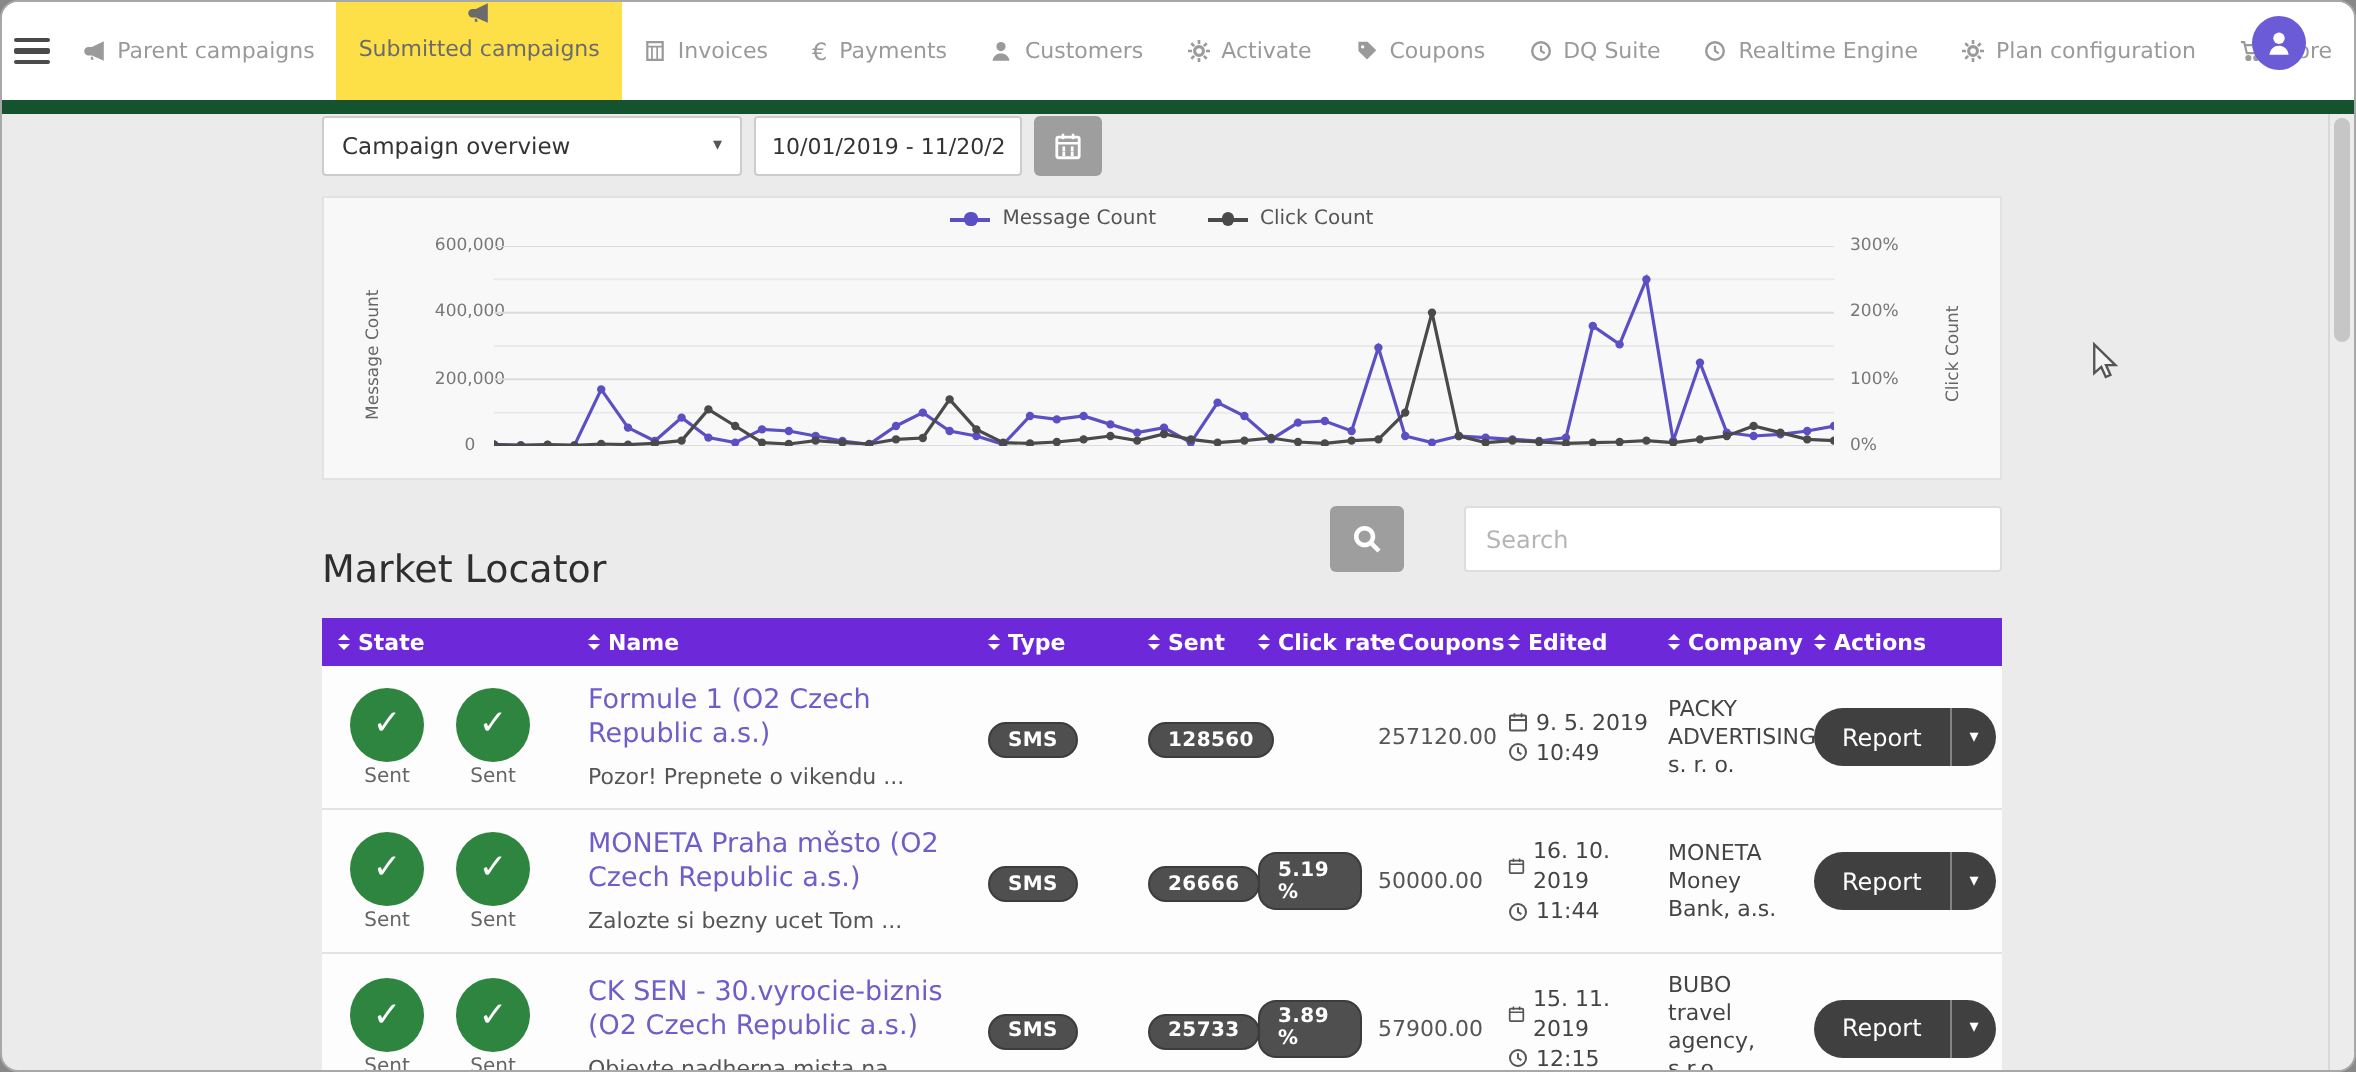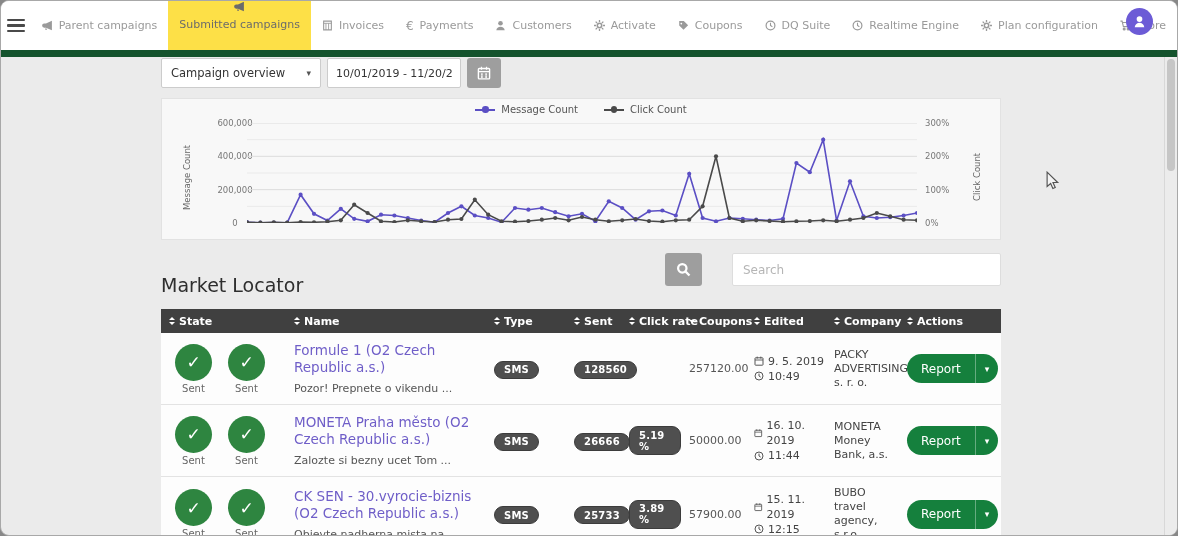--- a/index.html
+++ b/index.html
@@ -26,21 +26,21 @@
   .scrollbar { position:absolute; right:0; top:42px; bottom:0; width:13px; background:#ececec;
                border-left:1px solid #d8d8d8; z-index:4; }
   .scroll-arrow { width:0; height:0; border-left:4px solid transparent; border-right:4px solid transparent;
                   border-bottom:5px solid #8a8a8a; margin:5px auto 3px auto; }
   .scroll-thumb { position:absolute; left:2px; right:2px; top:16px; height:112px; background:#c6c6c6; border-radius:4px; }
 
   
   .main { position:absolute; left:160px; top:42px; width:840px; }
 
   .controls { margin-top:15px; height:30px; display:flex; gap:6px; }
-  .select { width:160px; height:30px; background:#fff; border:1px solid #ccc; border-radius:2px;
+  .select { width:210px; height:30px; background:#fff; border:1px solid #ccc; border-radius:2px;
             font-size:11.5px; color:#333; display:flex; align-items:center; padding:12px 9px; cursor:pointer; }
   .select .caret { margin-left:auto; font-size:9px; color:#555; }
   .date-input { width:134px; height:30px; background:#fff; border:1px solid #ccc; border-radius:2px;
                 font-size:11px; color:#333; padding:0 8px; font-family:inherit; }
   .cal-btn { width:34px; height:30px; background:#9e9e9e; border:none; border-radius:3px;
              display:flex; align-items:center; justify-content:center; cursor:pointer; }
 
   
   .chart-panel { position:relative; margin-top:10px; height:142px; background:#f8f8f8;
                  border:1px solid #e2e2e2; }
@@ -65,21 +65,21 @@
   .search-group { width:336px; display:flex; margin-top:5px;gap:24px; }
   .search-btn { width:37px; height:33px; background:#9e9e9e; border:none; border-radius:3px;
                 display:flex; align-items:center; justify-content:center; cursor:pointer; }
   .search-input { flex:1; height:33px; margin-left:6px; background:#fff; border:1px solid #ddd;
                   border-radius:2px; font-size:12px; color:#444; padding:0 10px; font-family:inherit; }
   .search-input::placeholder { color:#b5b5b5; }
 
   
   .table { margin-top:11px; }
   .thead { display:grid; grid-template-columns:125px 200px 80px 55px 60px 65px 80px 73px 102px;
-           background:#404040; color:#fff; height:24px; align-items:center; font-size:11px; font-weight:bold; }
+           background:#6d28d9; color:#fff; height:24px; align-items:center; font-size:11px; font-weight:bold; }
   .th { display:flex; align-items:center; gap:4px; padding-left:8px; cursor:pointer; white-space:nowrap; }
   .sort { display:inline-flex; flex-direction:column; gap:1.5px; }
   .sort i { display:block; width:0; height:0; border-left:3px solid transparent; border-right:3px solid transparent; }
   .sort i.up { border-bottom:3.5px solid #fff; }
   .sort i.dn { border-top:3.5px solid #fff; }
   .tr { display:grid; grid-template-columns:125px 200px 80px 55px 60px 65px 80px 73px 102px;
         background:#fdfdfd; border-bottom:1px solid #e3e3e3; min-height:65px; padding:9px 0;
         align-items:center; }
   .td { padding-left:8px; }
   .td-state { display:flex; gap:16px; padding-left:14px; }
@@ -89,21 +89,21 @@
   .state-circle .chk { color:#fff; font-size:17px; font-weight:bold; }
   .state-label { font-size:10px; color:#666; }
   .name-link { font-size:13.5px; color:#6f5ec8; text-decoration:none; cursor:pointer; display:block; line-height:17px; }
   .name-sub { font-size:11px; color:#555; margin-top:6px; }
   .pill { display:inline-block; background:#4f4f4f; border:1px solid #3c3c3c; color:#fff;
           font-size:10px; font-weight:bold; border-radius:9px; padding:2.5px 9px; letter-spacing:.2px; }
   .td-budget { font-size:11px; color:#555; text-align:right; padding-right:12px; }
   .td-edited { font-size:11px; color:#444; }
   .ed-line { display:flex; align-items:center; gap:4px; line-height:15px; }
   .td-company { font-size:11px; color:#444; line-height:14px; padding-right:4px; }
-  .report-btn { display:inline-flex; align-items:stretch; background:#15803d; border-radius:15px;
+  .report-btn { display:inline-flex; align-items:stretch; background:#404040; border-radius:15px;
                 color:#fff; overflow:hidden; cursor:pointer; height:29px; }
   .report-label { font-size:12px; display:flex; align-items:center; padding:0 14px; }
   .report-caret { display:flex; align-items:center; padding:0 9px; font-size:9px;
                   border-left:1px solid rgba(255,255,255,.35); }
 
   
   .cursor { position:absolute; left:1044px; top:170px; z-index:9; pointer-events:none; }
 </style>
 </head>
 <body>

